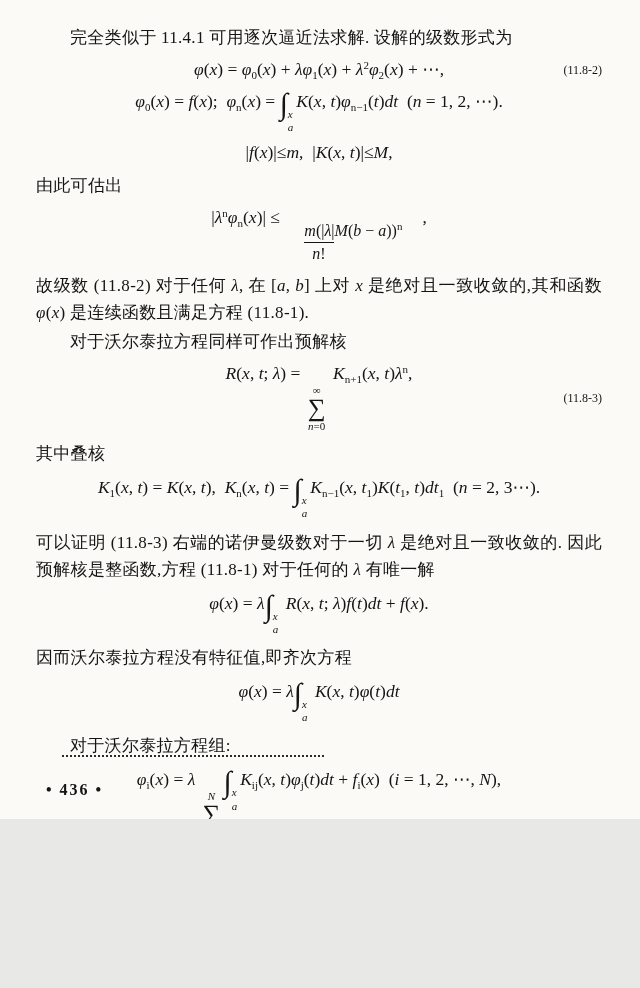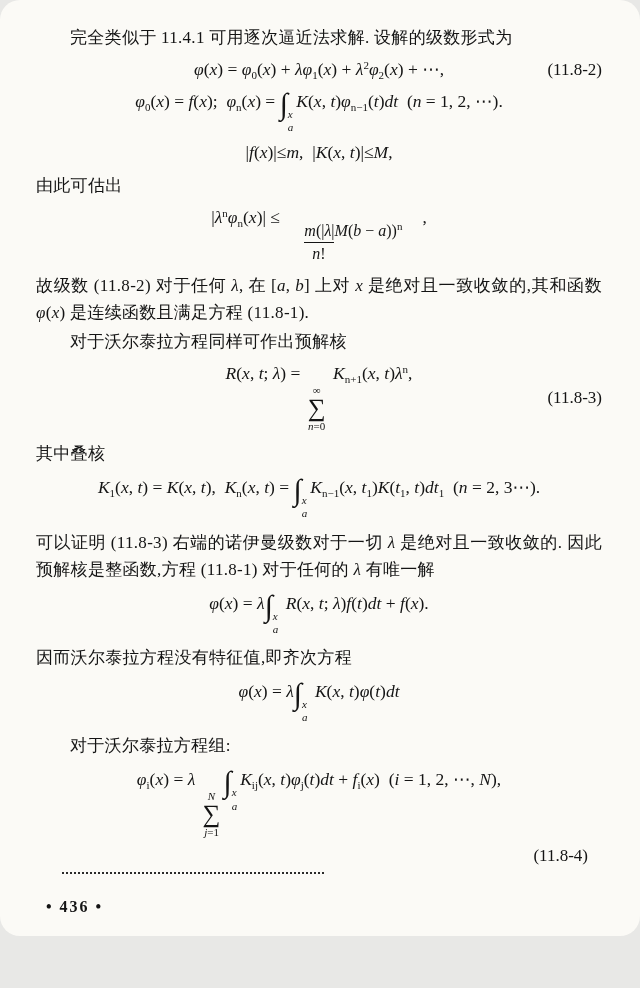--- a/index.html
+++ b/index.html
@@ -1,34 +1,33 @@
 <!DOCTYPE html>
 <html><head>
 <meta charset="utf-8">
 <style>
   html,body { margin:0; padding:0; background:#e8e8e6; }
   .page {
-    width:640px; height:936px; margin:0 auto; position:relative; overflow:hidden;
+    width:640px; height:819px; margin:0 auto; position:relative; overflow:hidden;
     background:#fbfaf6; color:#141414; box-sizing:border-box;
     padding:22px 38px 0 36px;
     font-family:"Liberation Serif","DejaVu Serif",serif;
-    border-radius:20px;
   }
   .para { margin:2px 0; font-size:17px; line-height:27px; text-align:justify; letter-spacing:0.3px; }
   .para.indent { text-indent:2em; }
   .formula-row { position:relative; text-align:center; font-size:17.5px; line-height:1.25; margin:8px 0; white-space:nowrap; }
   sub, sup { font-size:11px; line-height:0; }
   sub { vertical-align:-4px; } sup { vertical-align:6px; }
   .int { font-size:30px; font-style:normal; vertical-align:-7px; line-height:1; }
   .lims { display:inline-flex; flex-direction:column; font-size:11px; line-height:1.2; vertical-align:-11px; margin:0 3px 0 0; text-align:left; }
   .sum { display:inline-flex; flex-direction:column; align-items:center; font-size:11px; line-height:1.1; vertical-align:-15px; margin:0 3px; }
   .sum .sg { font-size:25px; line-height:0.95; }
   .frac { display:inline-flex; flex-direction:column; align-items:flex-start; vertical-align:-13px; margin:0 20px; line-height:1.35; font-size:16px; }
   .frac .den { border-top:1.5px solid #141414; padding:0 8px; }
-  .eq-tag { position:absolute; right:0; top:50%; transform:translateY(-50%); font-size:17px; }
+  .eq-tag { position:absolute; right:0; top:50%; transform:translateY(-50%); font-size:12px; }
   .eq-tag-line { text-align:right; font-size:17px; margin:2px 14px 6px 0; }
   .footnote-sep { position:absolute; left:62px; bottom:62px; width:262px; border-bottom:2px dotted #2a2a2a; }
   .page-number { position:absolute; left:46px; bottom:20px; font-size:16px; font-weight:bold; letter-spacing:2px; }
 </style>
 </head>
 <body>
 
 <div class="page">
 
   <p class="para indent">完全类似于 11.4.1 可用逐次逼近法求解. 设解的级数形式为</p>

